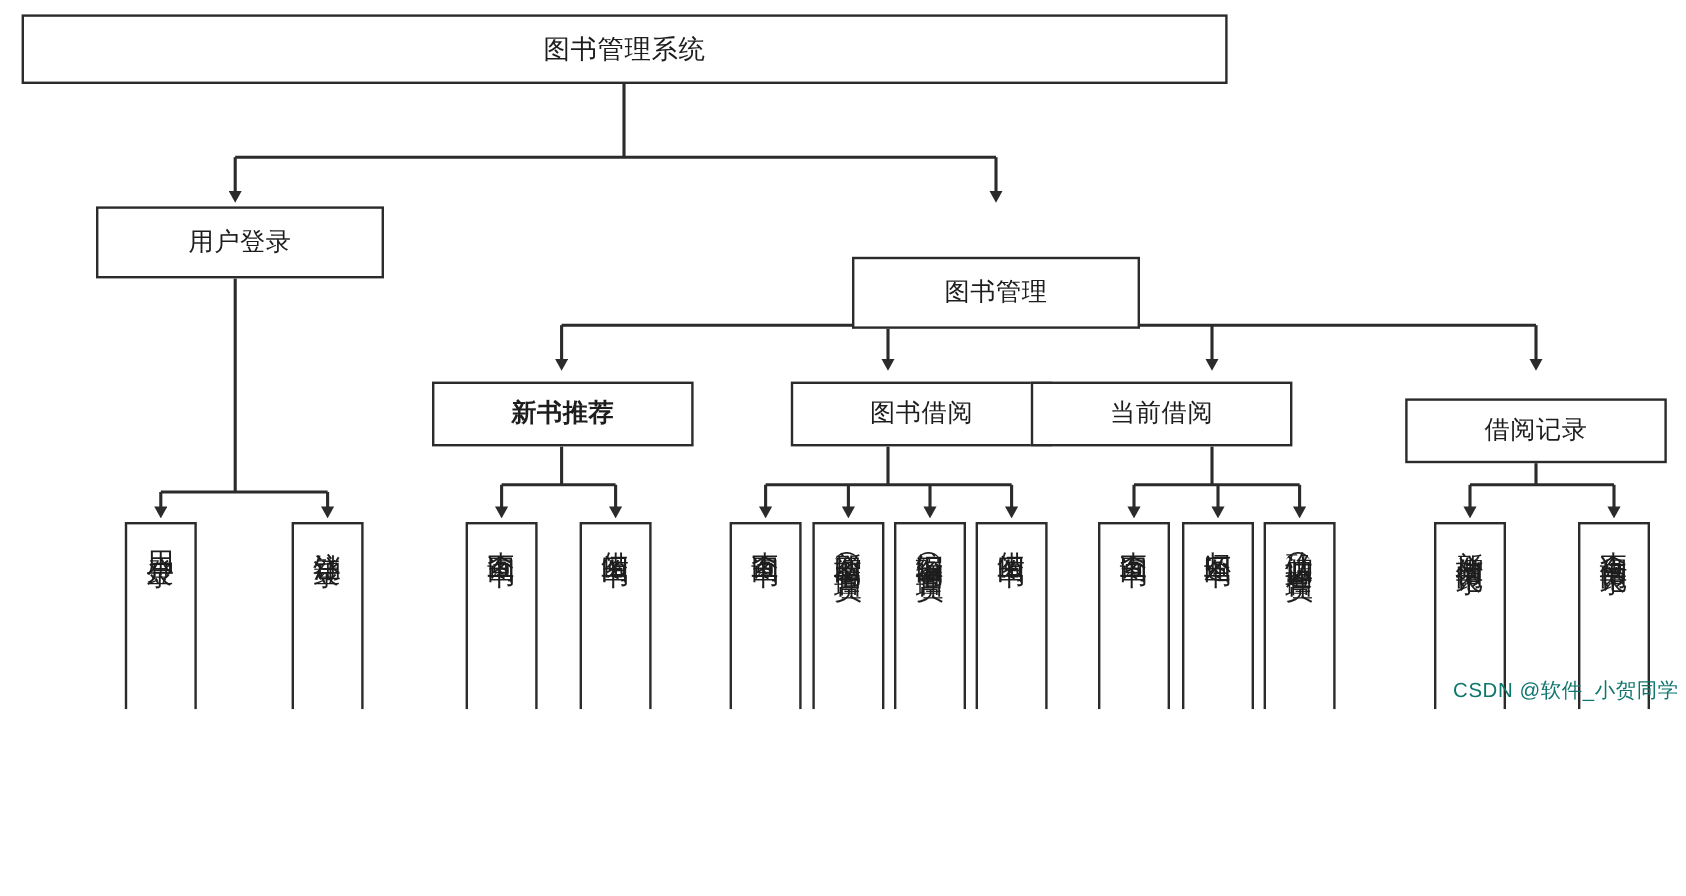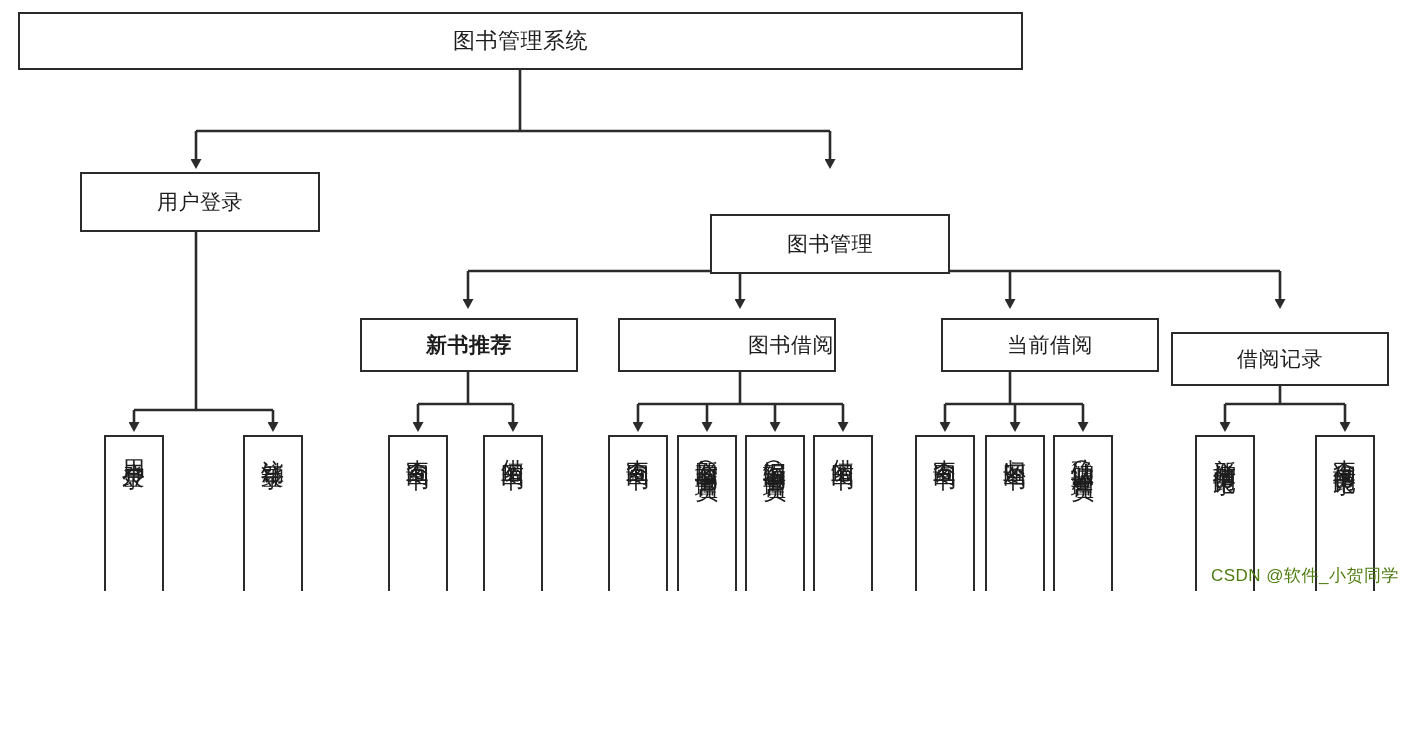--- a/index.html
+++ b/index.html
@@ -60,21 +60,21 @@
     font-size: 23px;
     letter-spacing: 3px;
     line-height: 1.05;
     max-height: 276px;
   }
   .watermark {
     position: absolute;
     right: 6px;
     bottom: 4px;
     font-size: 17px;
-    color: #4d7c0f;
+    color: #0f766e;
     letter-spacing: 0.5px;
     white-space: nowrap;
     z-index: 3;
   }
 </style>
 </head>
 <body>
 
 <div id="canvas">
 
@@ -137,24 +137,24 @@
   <div class="node horiz" style="left:80px; top:172px; width:240px; height:60px;">
     <span class="lbl">用户登录</span>
   </div>
   <div class="node horiz" style="left:710px; top:172px; width:240px; height:60px;margin-top:42px;">
     <span class="lbl">图书管理</span>
   </div>
 
   <div class="node horiz" style="left:360px; top:318px; width:218px; height:54px;font-weight:bold;">
     <span class="lbl">新书推荐</span>
   </div>
-  <div class="node horiz" style="left:618px; top:318px; width:218px; height:54px;justify-content:flex-end;">
+  <div class="node horiz" style="left:659px; top:318px; width:218px; height:54px;">
     <span class="lbl">图书借阅</span>
   </div>
-  <div class="node horiz" style="left:941px; top:318px; width:218px; height:54px;">
+  <div class="node horiz" style="left:859px; top:318px; width:218px; height:54px;">
     <span class="lbl">当前借阅</span>
   </div>
   <div class="node horiz" style="left:1171px; top:332px; width:218px; height:54px;">
     <span class="lbl">借阅记录</span>
   </div>
 
   <div class="node vert" style="left:104px; top:435px; width:60px; height:298px;">
     <span class="lbl">用户登录</span>
   </div>
   <div class="node vert" style="left:243px; top:435px; width:60px; height:298px;">

